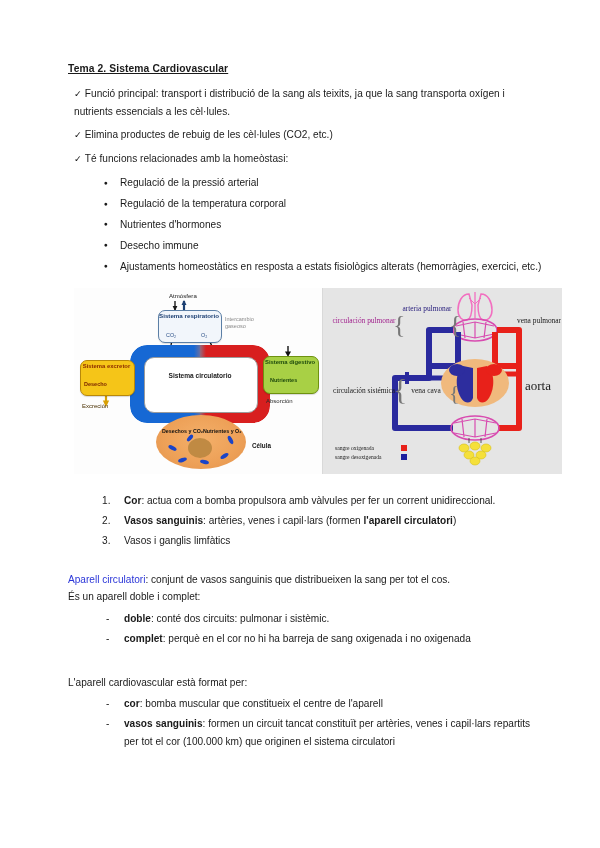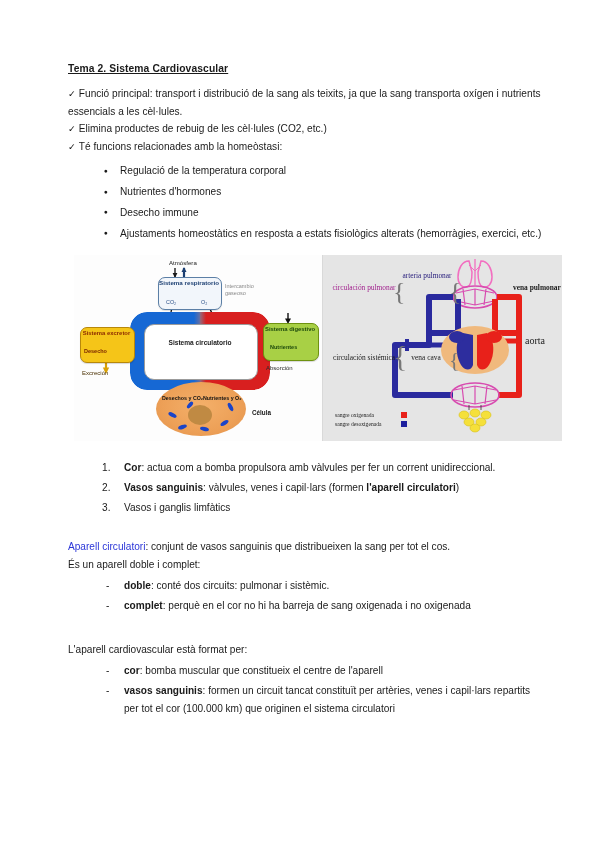--- a/index.html
+++ b/index.html
@@ -26,21 +26,21 @@
     font-size: 10.3px;
     font-weight: bold;
     text-decoration: underline;
     letter-spacing: 0.1px;
     margin: 0 0 9px 0;
     line-height: 1.35;
   }
   .check-line {
     font-size: 10.1px;
     line-height: 1.72;
-    margin: 0;
+    margin: 6px;
     letter-spacing: 0.02px;
   }
   .check-mark {
     font-size: 9.3px;
     padding-right: 3px;
   }
   ul.bullets {
     list-style: none;
     margin: 6px 0 0 0;
     padding: 0 0 0 36px;
@@ -187,23 +187,23 @@
   .circ-sist {
     left: 6px; top: 98px; font-size: 7.4px; color: #1b1b1b; line-height: 1.35;
     text-align: center; width: 70px; white-space: normal;
   }
   .vena-cava {
     left: 80px; top: 98px; font-size: 7.4px; color: #1b1b1b; line-height: 1.35;
     text-align: center; width: 46px; white-space: normal;
   }
   .vena-pulm {
     left: 190px; top: 28px; font-size: 7.4px; color: #1b1b1b; line-height: 1.35;
-    text-align: left; width: 52px; white-space: normal; font-weight: bold;
-  }
-  .aorta-lbl { left: 202px; top: 80px; font-size: 10px; color: #1b1b1b; }
+    text-align: center; width: 52px; white-space: normal;
+  }
+  .aorta-lbl { left: 202px; top: 90px; font-size: 13px; color: #1b1b1b; }
   .brace { position: absolute; color: #777; font-family: "Liberation Serif", serif; }
   .brace-1 { left: 70px; top: 22px; font-size: 26px; }
   .brace-2 { left: 70px; top: 84px; font-size: 30px; }
   .brace-3 { left: 126px; top: 22px; font-size: 26px; }
   .brace-4 { left: 126px; top: 92px; font-size: 22px; }
 
   .legend-row { position: absolute; font-family: "Liberation Serif", serif; font-size: 5.6px; color: #222; }
   .legend-1 { left: 12px; top: 157px; }
   .legend-2 { left: 12px; top: 166px; }
   .sw { position: absolute; width: 6px; height: 6px; }
@@ -266,20 +266,21 @@
 
   <div class="doc-title">Tema 2. Sistema Cardiovascular</div>
 
   <p class="check-line"><span class="check-mark">✓</span><span>Funció principal: transport i distribució de la sang als teixits, ja que la sang transporta oxígen i nutrients essencials a les cèl·lules.</span></p>
 
   <p class="check-line"><span class="check-mark">✓</span><span>Elimina productes de rebuig de les cèl·lules (CO2, etc.)</span></p>
 
   <p class="check-line"><span class="check-mark">✓</span><span>Té funcions relacionades amb la homeòstasi:</span></p>
 
   <ul class="bullets">
+    <li>Regulació de la pressió arterial</li>
     <li>Regulació de la temperatura corporal</li>
     <li>Nutrientes d'hormones</li>
     <li>Desecho immune</li>
     <li>Ajustaments homeostàtics en resposta a estats fisiològics alterats (hemorràgies, exercici, etc.)</li>
   </ul>
 
   <div class="figure-block">
 
     <div class="fig-left">
 
@@ -435,21 +436,21 @@
 
       <div class="legend-row legend-1">sangre oxigenada</div>
       <div class="legend-row legend-2">sangre desoxigenada</div>
       <div class="sw sw-red"></div>
       <div class="sw sw-blue"></div>
     </div>
   </div>
 
   <ol class="numlist">
     <li><b>Cor</b><span>: actua com a bomba propulsora amb vàlvules per fer un corrent unidireccional.</span></li>
-    <li><b>Vasos sanguinis</b><span>: vàlvules, venes i capil·lars (formen </span><b>l'aparell circulatori</b><span>)</span></li>
+    <li><b>Vasos sanguinis</b><span>: artèries, venes i capil·lars (formen </span><b>l'aparell circulatori</b><span>)</span></li>
     <li><span>Vasos i ganglis limfàtics</span></li>
   </ol>
 
   <div class="para-group">
     <p class="para"><span class="blue-term">Aparell circulatori</span><span>: conjunt de vasos sanguinis que distribueixen la sang per tot el cos.</span></p>
     <p class="para">És un aparell doble i complet:</p>
     <ul class="dashlist">
       <li><b>doble</b><span>: conté dos circuits: pulmonar i sistèmic.</span></li>
       <li><b>complet</b><span>: perquè en el cor no hi ha barreja de sang oxigenada i no oxigenada</span></li>
     </ul>

